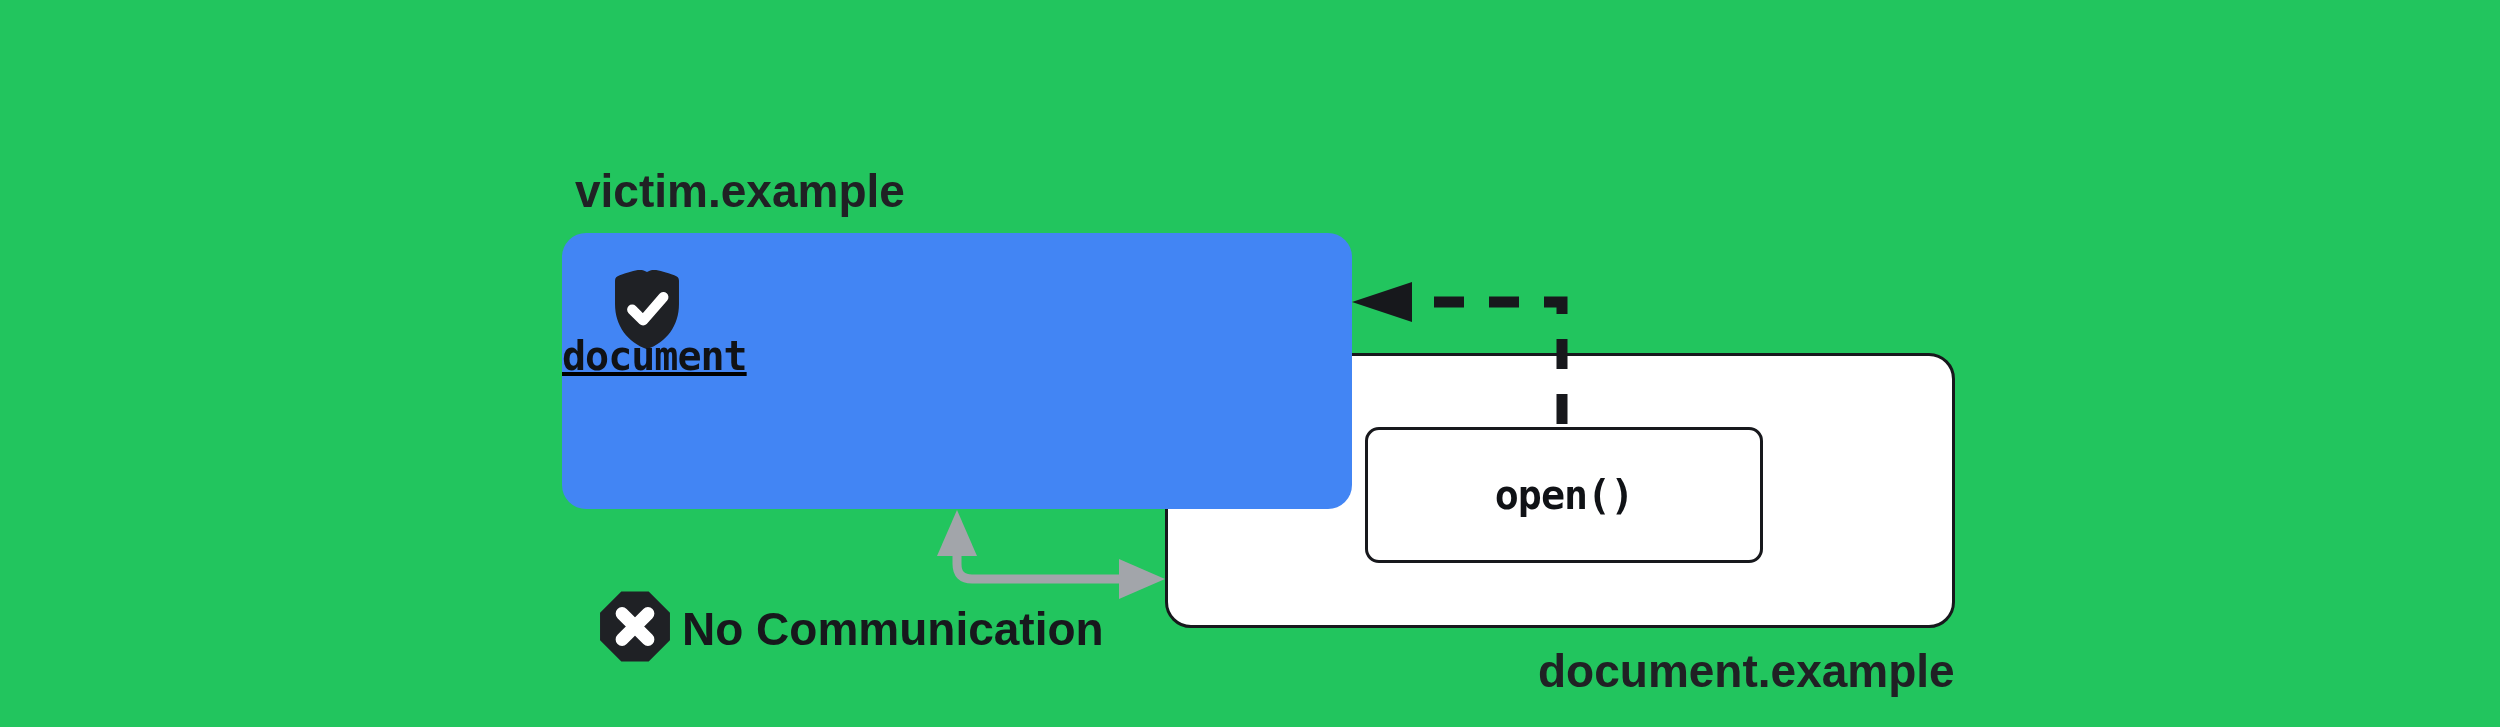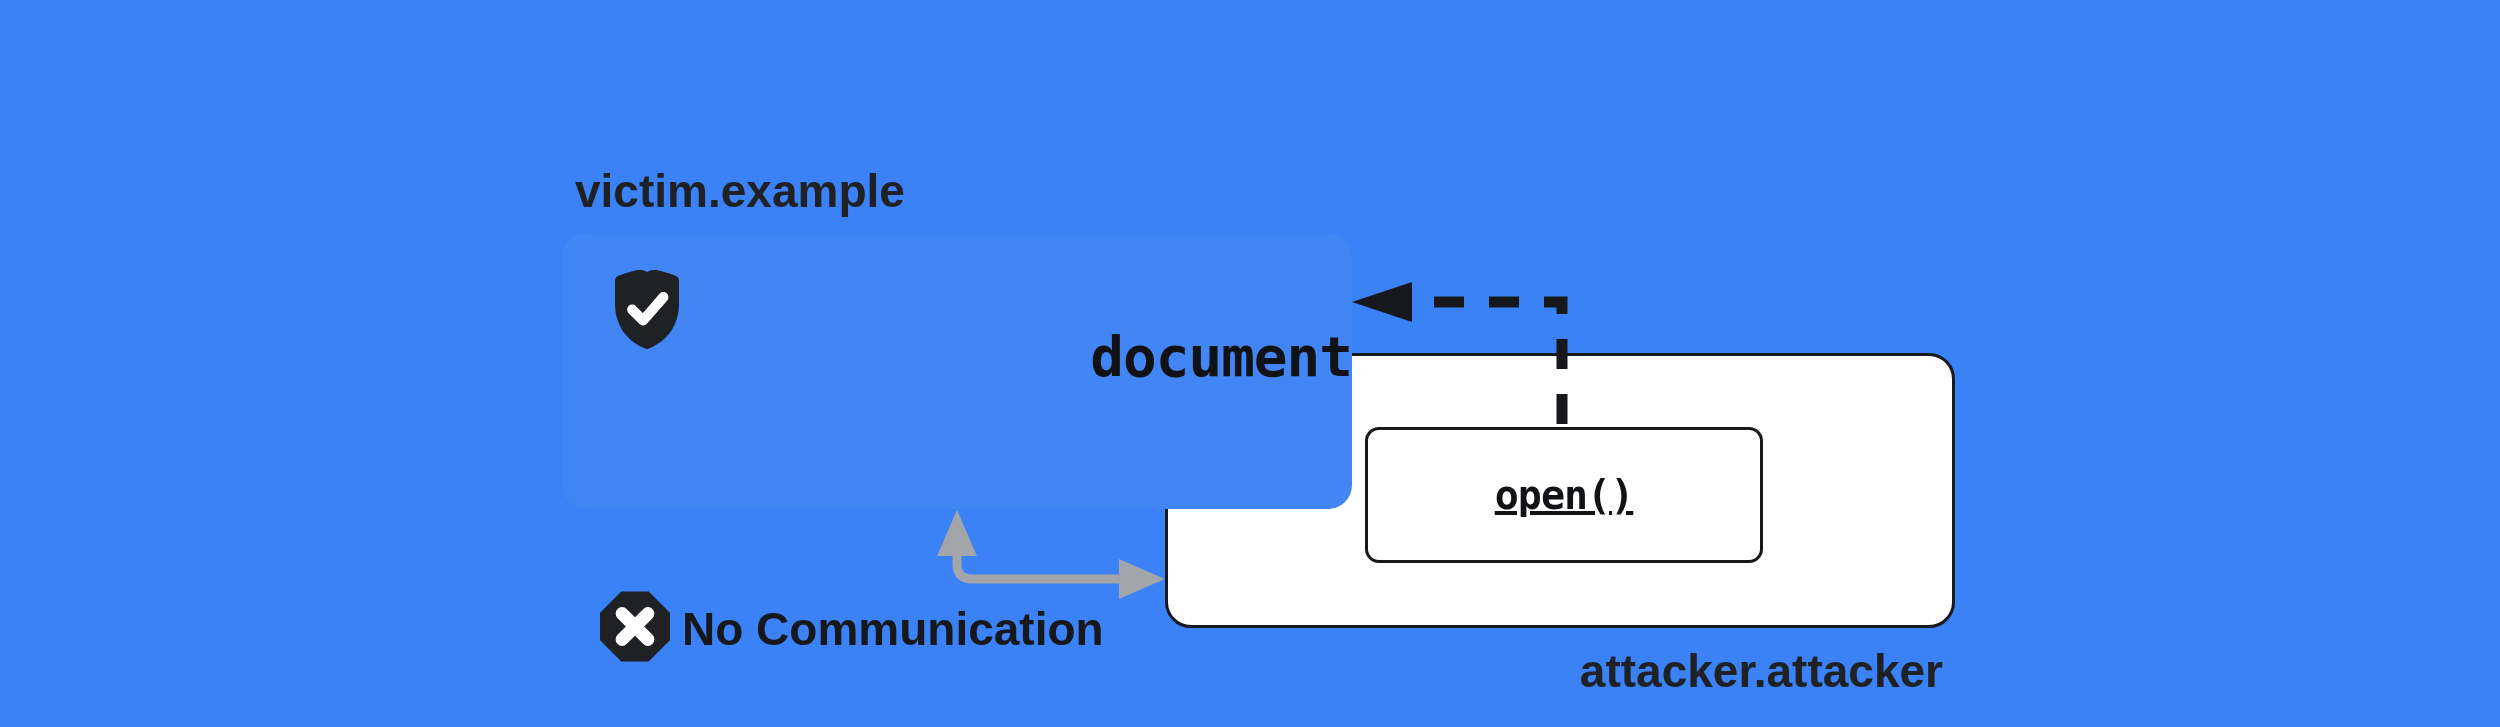--- a/index.html
+++ b/index.html
@@ -1,19 +1,19 @@
 <!DOCTYPE html>
 <html style="--blue: #4285F4; --ink: #202124; --arrow-black: #17181c; --arrow-gray: #A2A5AA;"><head>
 <meta charset="utf-8">
 <style>
   html,body{margin:0;padding:0;background:#ffffff;}
   .canvas{
     position:relative;
     width:2500px;height:727px;
-    background:#3b82f6;
+    background:#22c55e;
     overflow:hidden;
     font-family:"Liberation Sans",sans-serif;
   }
   .label{
     position:absolute;
     font-weight:bold;
     font-size:46px;
     line-height:1;
     color:var(--ink,#202124);
     letter-spacing:0px;
@@ -42,37 +42,38 @@
     border-radius:14px;
     box-sizing:border-box;
     display:flex;align-items:center;justify-content:center;
   }
   .mono{
     font-family:"DejaVu Sans Mono",monospace;
     font-weight:bold;
     color:#101216;
     letter-spacing:-1px;
   }
-  .open-box .mono{font-size:40px;text-decoration:underline;}
+  .open-box .mono{font-size:40px;}
 
   .victim-box{
     position:absolute;
     left:562px;top:233px;
     width:790px;height:276px;
     background:var(--blue,#4285F4);
     border-radius:24px;
     z-index:3;
   }
   .shield{position:absolute;left:46px;top:31px;width:78px;height:88px;display:block;}
   .victim-text{
     position:absolute;
     left:0;right:0;top:97px;
-    text-align:right;
-    font-size:56px;
+    text-align:left;
+    font-size:40px;
     line-height:53px;
+    text-decoration:underline;
   }
 
   .arrows{
     position:absolute;left:0;top:0;
     width:2500px;height:727px;
     z-index:4;
     pointer-events:none;
   }
   .dashed-line{
     fill:none;
@@ -135,15 +136,15 @@
     </g>
   </svg>
 
   <svg class="x-icon" viewBox="0 0 100 100" aria-hidden="true">
     <polygon fill="#1f2125" points="32,4 68,4 96,32 96,68 68,96 32,96 4,68 4,32"></polygon>
     <path fill="none" stroke="#ffffff" stroke-width="17" stroke-linecap="round" d="M33 33 L67 67 M67 33 L33 67"></path>
   </svg>
 
   <div class="label no-comm-label">No Communication</div>
 
-  <div class="label attacker-label">attacker.attacker</div>
+  <div class="label attacker-label">document.example</div>
 
 </div>
 
 </body></html>

